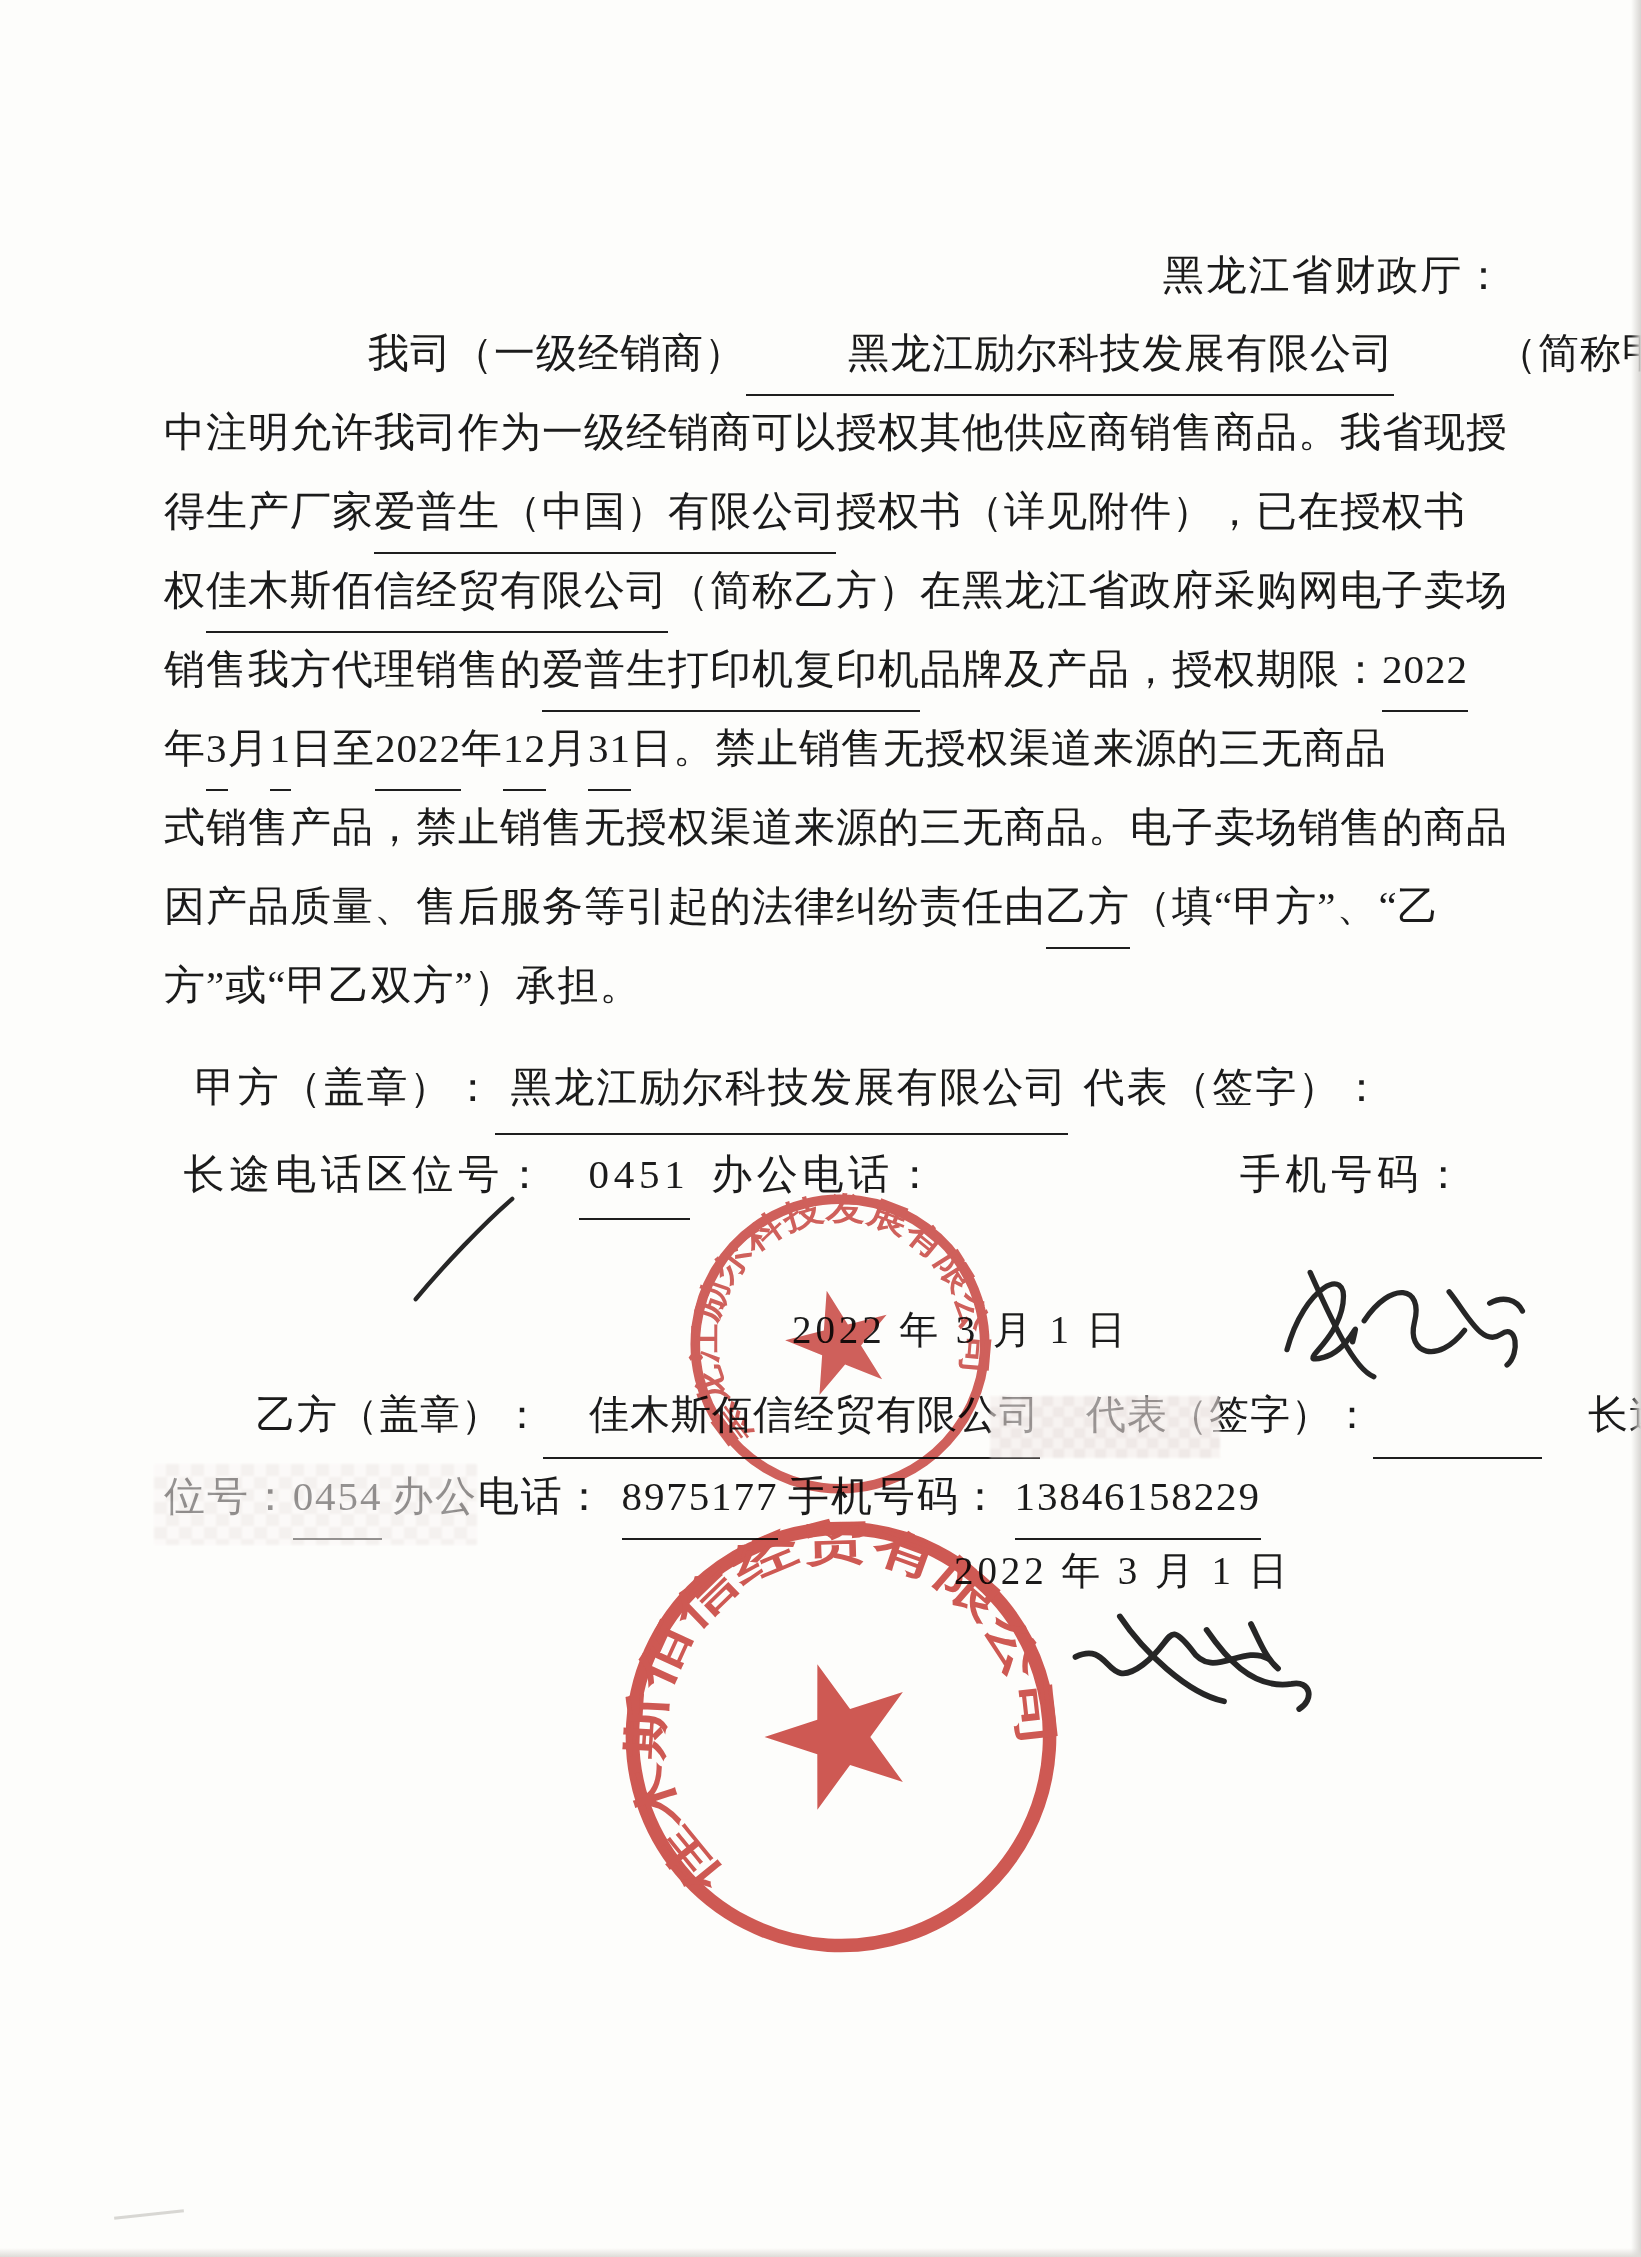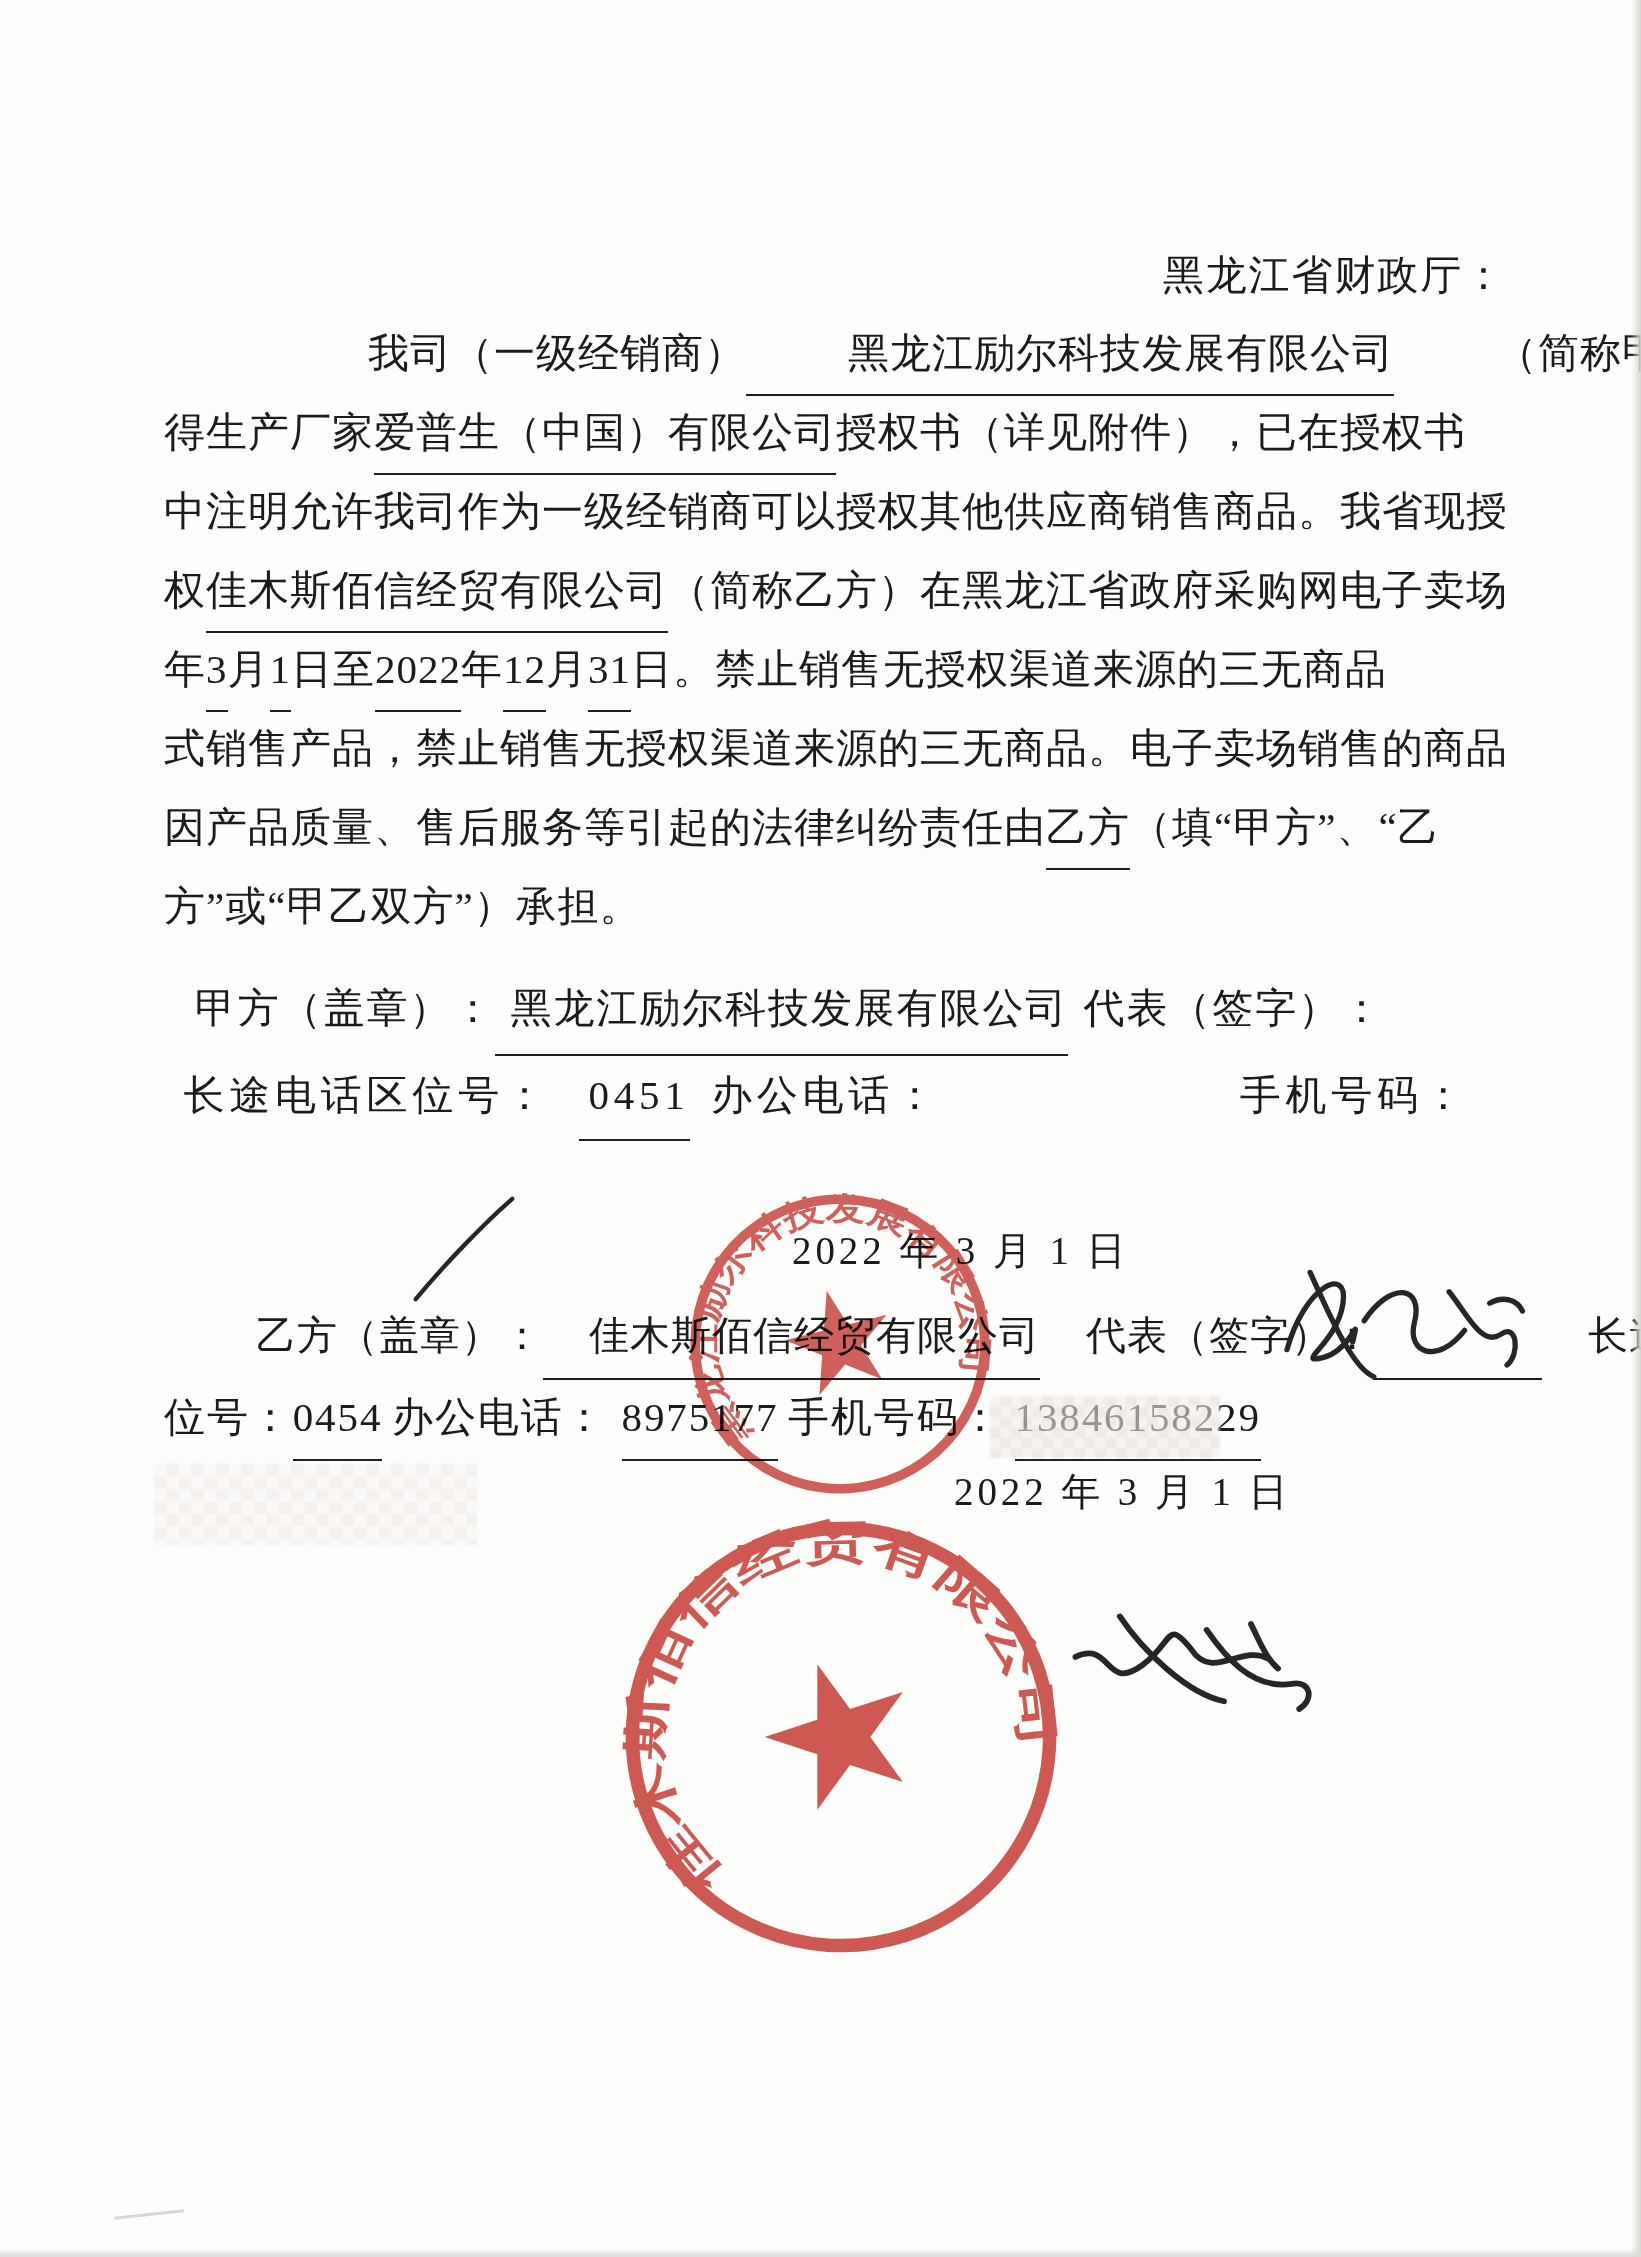--- a/index.html
+++ b/index.html
@@ -66,23 +66,24 @@
 <div class="page">
 
   <div class="content">
     <div class="title-block">
       </div>
     <div class="salut">
         <div class="line sal"><span>黑龙江省财政厅：</span></div>
       </div>
     <div class="body-block">
         <div class="line ind"><span>我司（一级经销商）</span><span class="u">黑龙江励尔科技发展有限公司</span><span>（简称甲方）已取</span></div>
+        <div class="line "><span>中注明允许我司作为一级经销商可以授权其他供应商销售商品。我省现授</span></div>
         <div class="line "><span>得生产厂家</span><span class="u"> 爱普生（中国）有限公司</span><span>授权书（详见附件），已在授权书</span></div>
-        <div class="line "><span>中注明允许我司作为一级经销商可以授权其他供应商销售商品。我省现授</span></div>
         <div class="line "><span>权</span><span class="u">佳木斯佰信经贸有限公司</span><span>（简称乙方）在黑龙江省政府采购网电子卖场</span></div>
+        <div class="line "><span>销售我方代理销售的</span><span class="u"> 爱普生打印机复印机</span><span>品牌及产品，授权期限：</span><span class="u">2022</span></div>
         <div class="line "><span>年 </span><span class="u">3</span><span> 月 </span><span class="u">1</span><span> 日至 </span><span class="u">2022</span><span> 年 </span><span class="u">12</span><span> 月 </span><span class="u">31</span><span> 日。禁止销售无授权渠道来源的三无商品</span></div>
         <div class="line "><span>式销售产品，禁止销售无授权渠道来源的三无商品。电子卖场销售的商品</span></div>
         <div class="line "><span>因产品质量、售后服务等引起的法律纠纷责任由</span><span class="u">乙方</span><span>（填“甲方”、“乙</span></div>
         <div class="line "><span>方”或“甲乙双方”）承担。</span></div>
       </div>
     <div class="pa-block">
         <div class="line pa1"><span>甲方（盖章）：</span><span class="u">黑龙江励尔科技发展有限公司</span><span>代表（签字）：</span></div>
         <div class="line pa2"><span>长途电话区位号：</span><span class="u" style="margin-left: 29px;">0451</span><span style="margin-left: 11.6px;">办公电话：</span><span style="margin-left: 290px;">手机号码：</span></div>
         <div class="line pa3"></div>
         <div class="line pa4"><span>2022 年 3 月 1 日</span></div>

